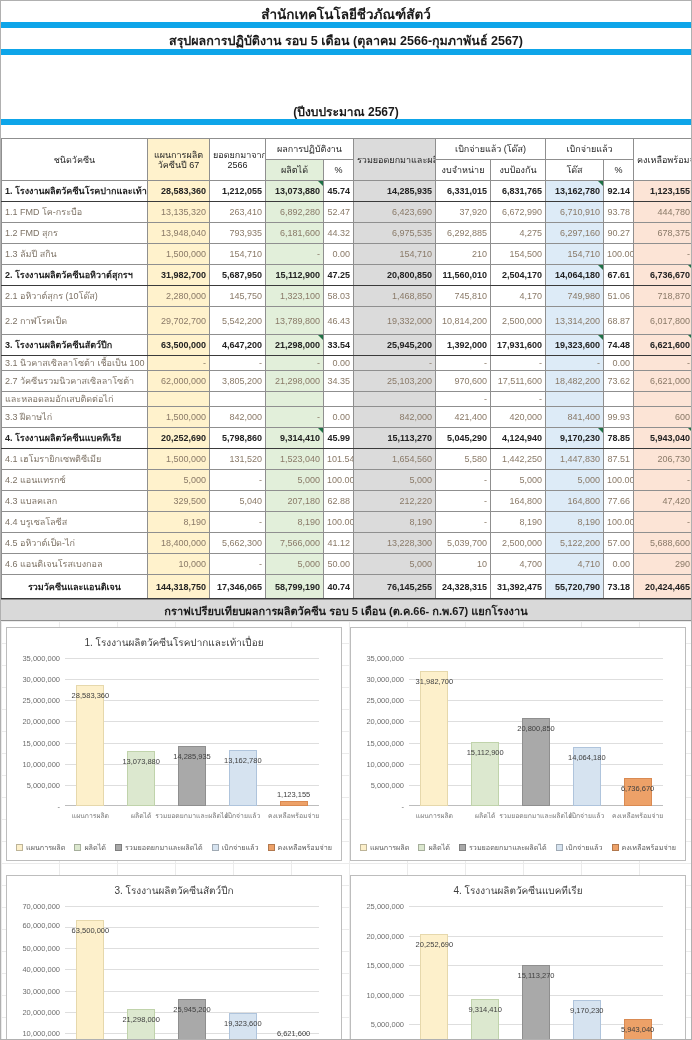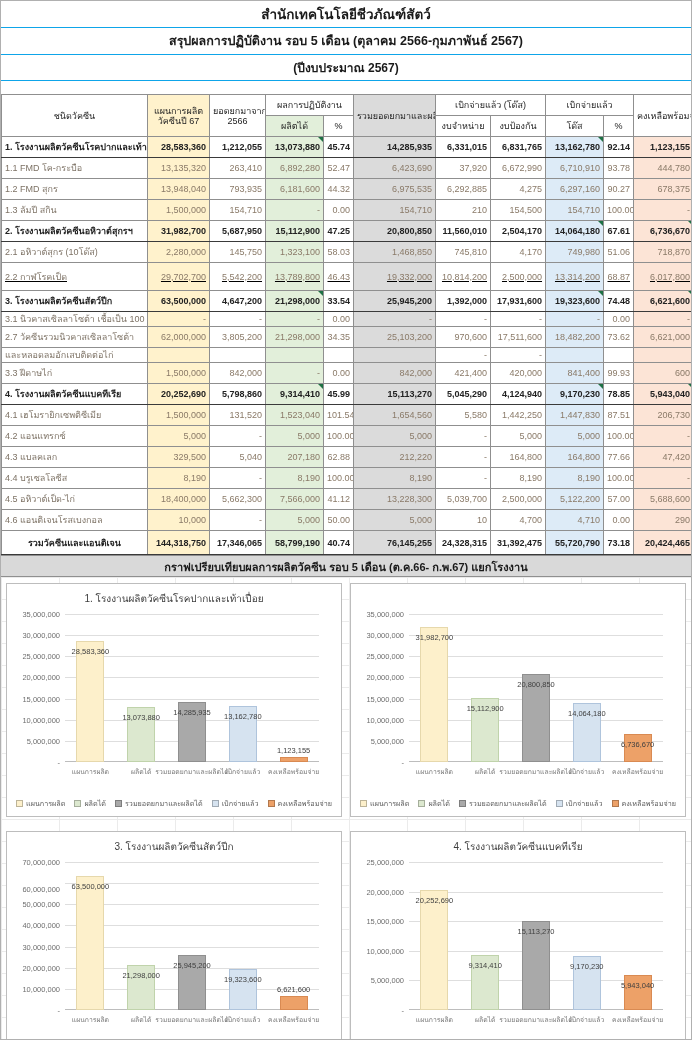--- a/index.html
+++ b/index.html
@@ -3,25 +3,25 @@
 <meta charset="utf-8">
 <style>
   * { margin:0; padding:0; box-sizing:border-box; }
   body { background:#f3f3f3; font-family:"Liberation Sans", sans-serif; }
   .sheet {
     width:692px; height:1040px; margin:0 auto; background:#ffffff;
     border:1px solid #b0b0b0; position:relative; overflow:hidden;
   }
   .title-row {
     text-align:center; font-weight:bold; color:#1a1a1a;
-    border-bottom:1px solid #0ea5e9;
+    border-bottom:6px solid #0ea5e9;
   }
   .t1 { height:27px; line-height:27px; font-size:13.5px; }
   .t2 { height:27px; line-height:27px; font-size:12.5px; }
-  .t3 { height:26px; line-height:26px; font-size:12px; }
+  .t3 { height:26px; line-height:26px; font-size:12px;margin-top:44px; }
   .spacer-row { height:13px; }
 
   table.summary { width:100%; border-collapse:collapse; table-layout:fixed; font-size:9px; }
   table.summary th, table.summary td {
     border:1px solid #8f8f8f; padding:0 3px; position:relative; overflow:hidden; white-space:nowrap;
   }
   thead th { font-weight:normal; text-align:center; color:#222; border-color:#555; height:21px; }
   thead .two-line div { line-height:10px; }
   td.num { text-align:right; color:#8a7a68; }
   td.lbl { text-align:left; color:#7d7265; }
@@ -189,21 +189,21 @@
           <td class="num ">145,750</td>
           <td class="num c-prod">1,323,100</td>
           <td class="num ">58.03</td>
           <td class="num c-sum">1,468,850</td>
           <td class="num ">745,810</td>
           <td class="num ">4,170</td>
           <td class="num c-dose">749,980</td>
           <td class="num ">51.06</td>
           <td class="num c-rem">718,870</td>
         </tr>
-        <tr class="" style="height: 28px; text-decoration: underline;">
+        <tr class="" style="height: 28px;">
           <td class="lbl indent">2.2 กาฬโรคเป็ด</td>
           <td class="num c-plan">29,702,700</td>
           <td class="num ">5,542,200</td>
           <td class="num c-prod">13,789,800</td>
           <td class="num ">46.43</td>
           <td class="num c-sum">19,332,000</td>
           <td class="num ">10,814,200</td>
           <td class="num ">2,500,000</td>
           <td class="num c-dose">13,314,200</td>
           <td class="num ">68.87</td>
@@ -507,21 +507,21 @@
           <div class="ytick" style="top: 126.857px;">10,000,000</div>
           <div class="gridline" style="top: 105.714px;"></div>
           <div class="ytick" style="top: 105.714px;">20,000,000</div>
           <div class="gridline" style="top: 84.5714px;"></div>
           <div class="ytick" style="top: 84.5714px;">30,000,000</div>
           <div class="gridline" style="top: 63.4286px;"></div>
           <div class="ytick" style="top: 63.4286px;">40,000,000</div>
           <div class="gridline" style="top: 42.2857px;"></div>
           <div class="ytick" style="top: 42.2857px;">50,000,000</div>
           <div class="gridline" style="top: 21.1429px;"></div>
-          <div class="ytick" style="top: 27px;">60,000,000</div>
+          <div class="ytick" style="top: 19px;">60,000,000</div>
           <div class="gridline" style="top: 0px;"></div>
           <div class="ytick" style="top: 0px;">70,000,000</div>
           <div class="axis-line"></div>
           <div class="bar" style="left: 11.4px; width: 28px; height: 134.257px; background: rgb(253, 240, 203); border-color: rgb(230, 216, 172);"></div>
           <div class="bar-label" style="left: 25.4px; top: 19.7429px;">63,500,000</div>
           <div class="xlabel" style="left: 25.4px;">แผนการผลิต</div>
           <div class="bar" style="left: 62.2px; width: 28px; height: 45.0301px; background: rgb(220, 232, 207); border-color: rgb(192, 211, 171);"></div>
           <div class="bar-label" style="left: 76.2px; top: 108.97px;">21,298,000</div>
           <div class="xlabel" style="left: 76.2px;">ผลิตได้</div>
           <div class="bar" style="left: 113px; width: 28px; height: 54.8556px; background: rgb(169, 169, 169); border-color: rgb(143, 143, 143);"></div>

